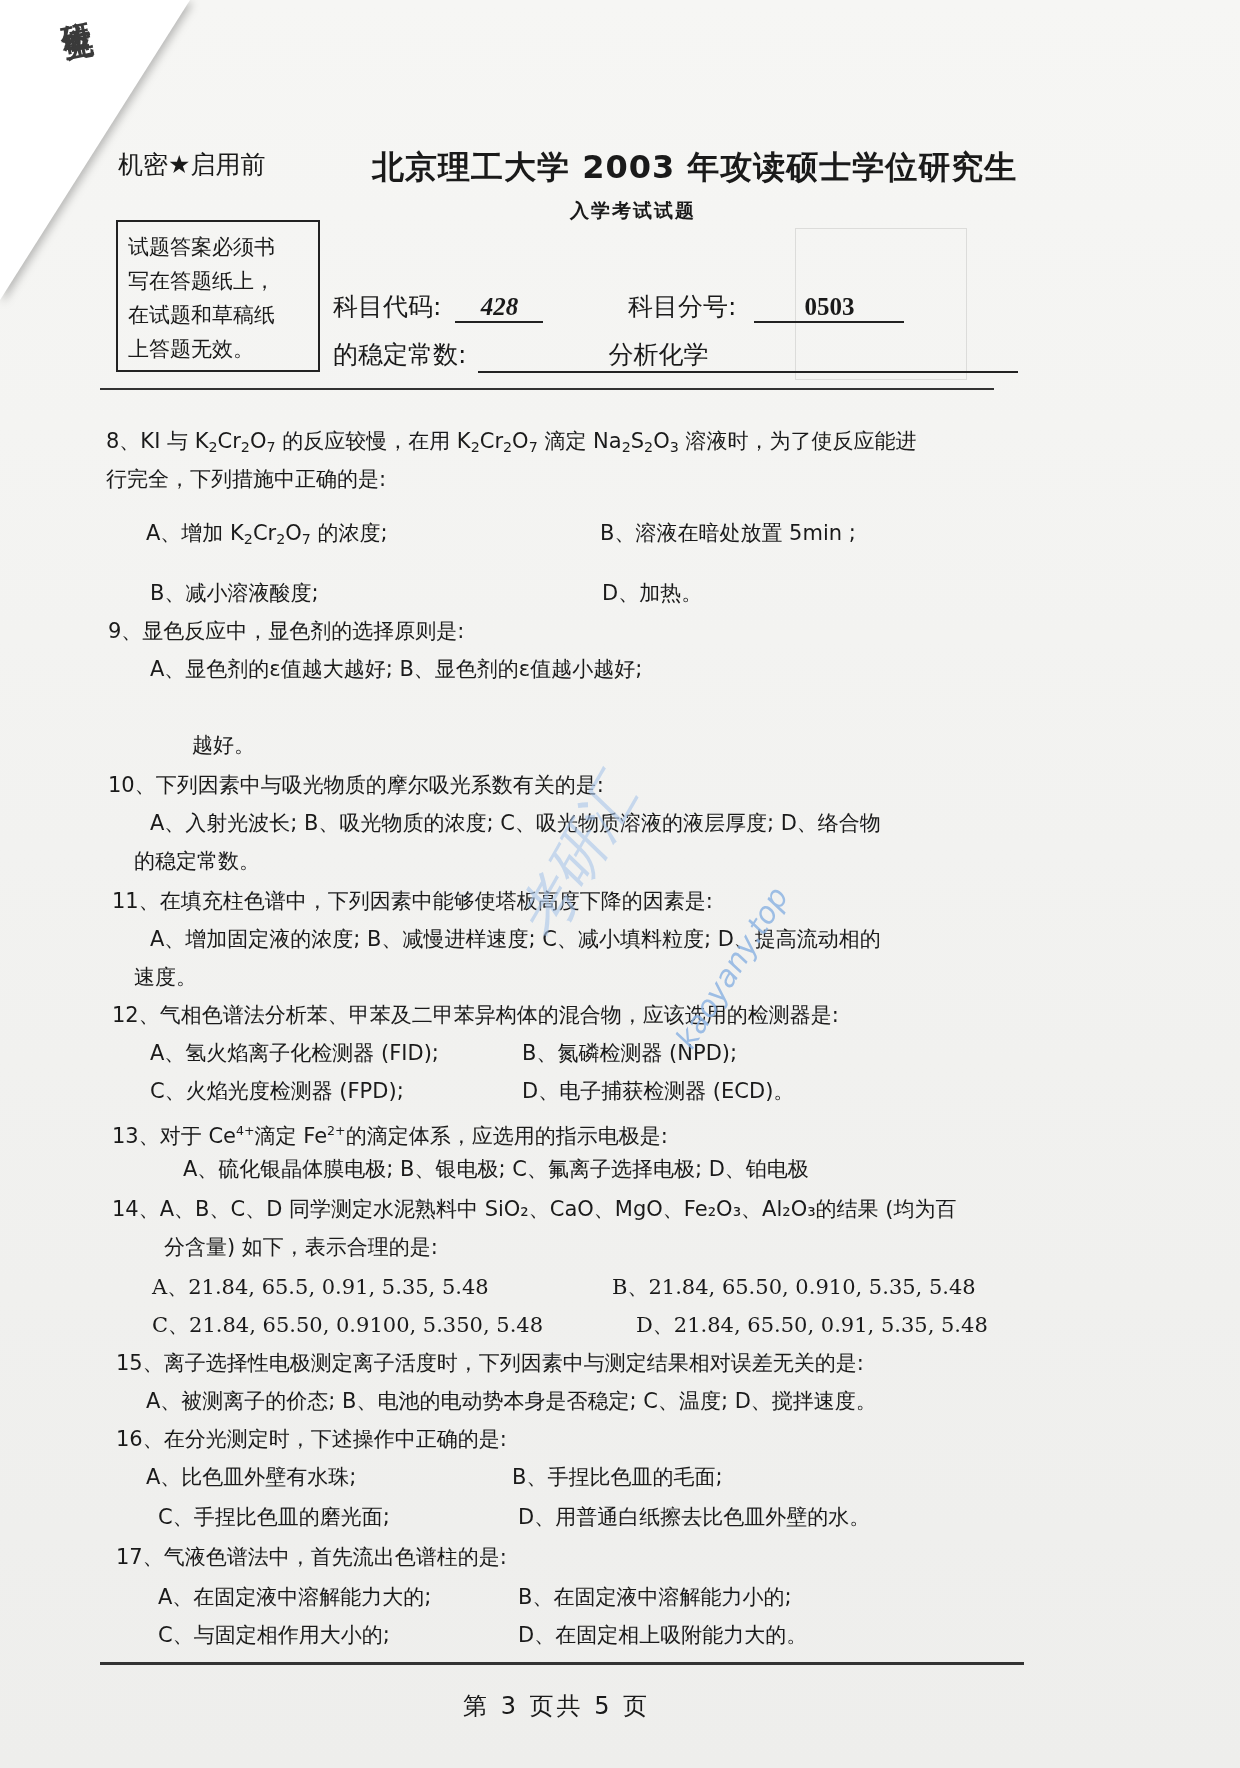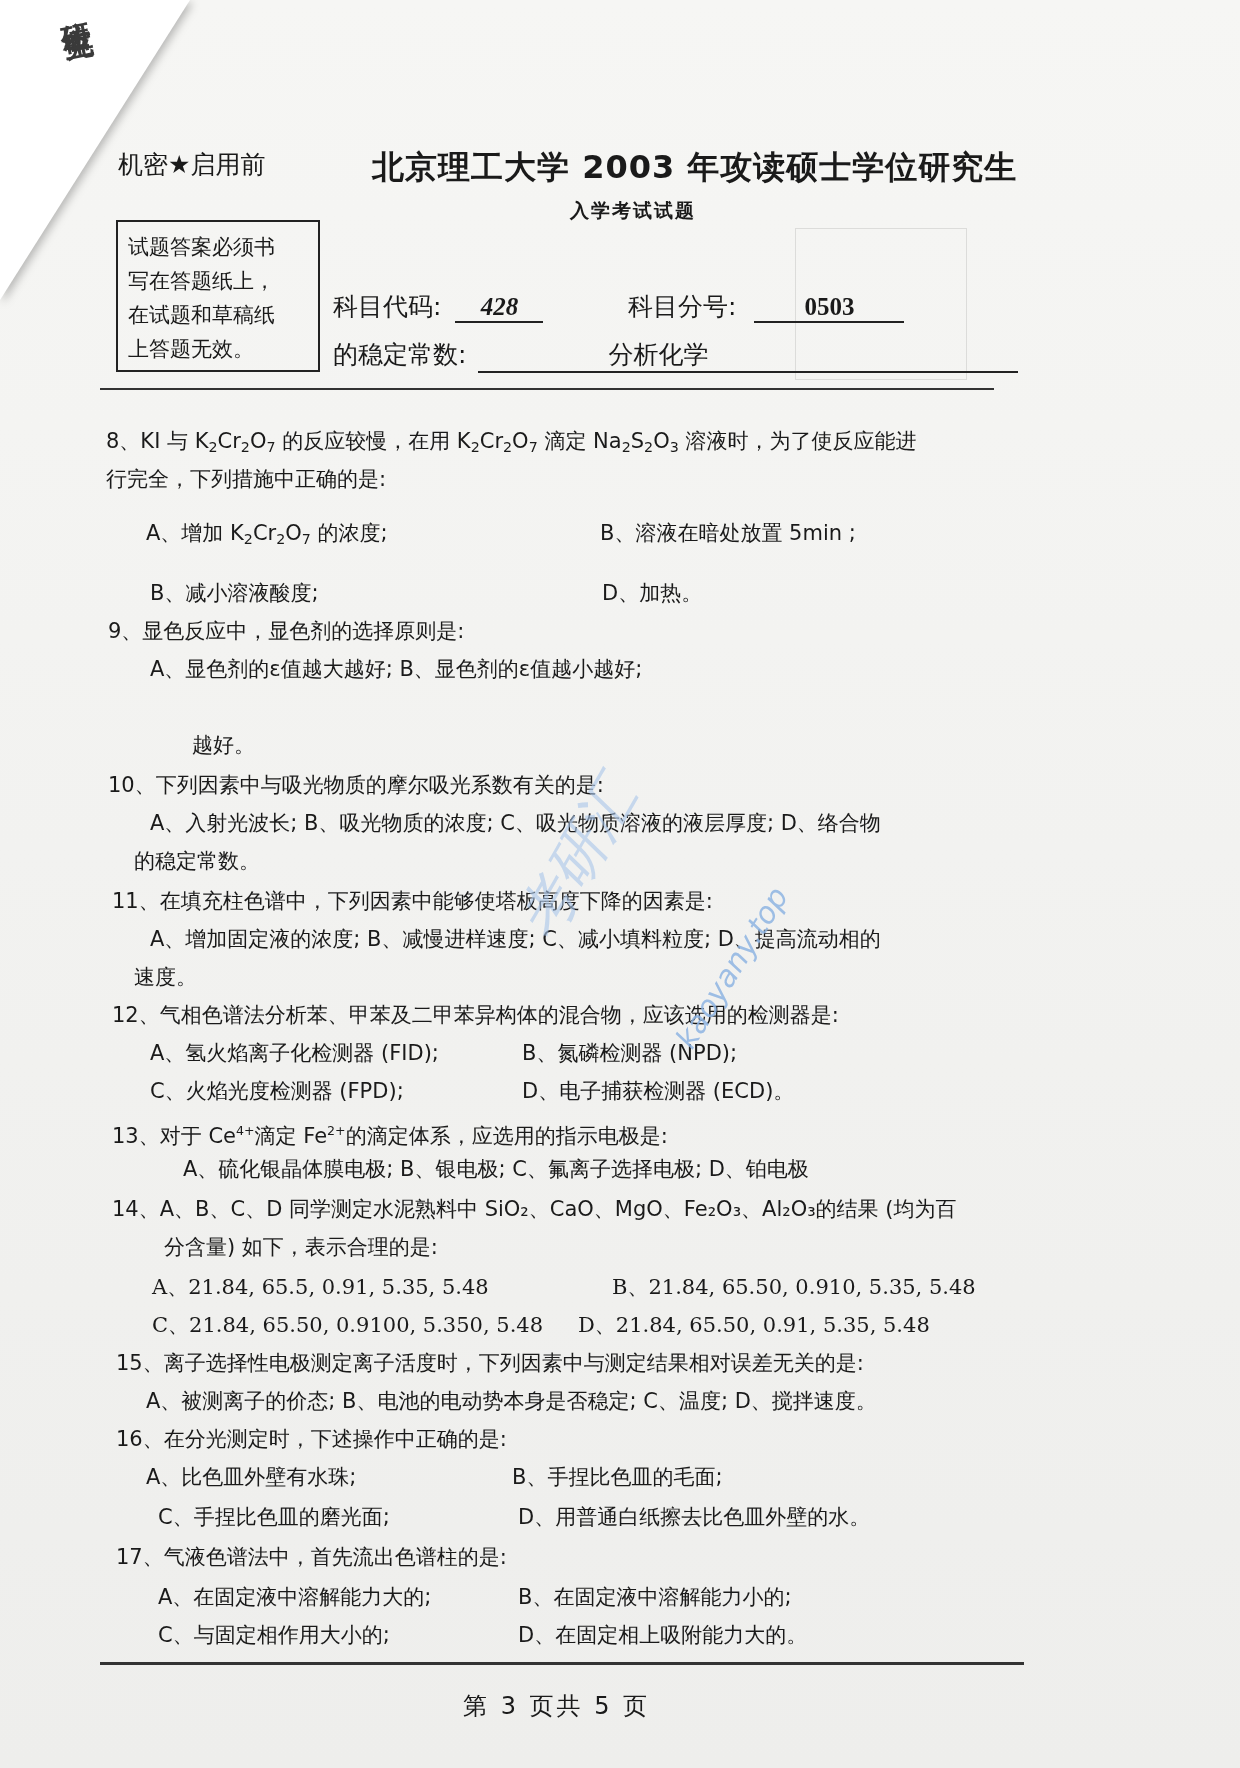--- a/index.html
+++ b/index.html
@@ -117,21 +117,21 @@
   <div class="q" style="left:522px;top:1078px;">D、电子捕获检测器 (ECD)。</div>
 
   <div class="q" style="left:112px;top:1118px;"><span>13、对于 Ce</span><span class="sup">4+</span><span>滴定 Fe</span><span class="sup">2+</span><span>的滴定体系，应选用的指示电极是:</span></div>
   <div class="q" style="left:144px;top:1156px;margin-left:39px;">A、硫化银晶体膜电极; B、银电极; C、氟离子选择电极; D、铂电极</div>
 
   <div class="q" style="left:112px;top:1196px;">14、A、B、C、D 同学测定水泥熟料中 SiO₂、CaO、MgO、Fe₂O₃、Al₂O₃的结果 (均为百</div>
   <div class="q" style="left:164px;top:1234px;text-align:center;">分含量) 如下，表示合理的是:</div>
   <div class="q mono" style="left:152px;top:1274px;">A、21.84, 65.5, 0.91, 5.35, 5.48</div>
   <div class="q mono" style="left:612px;top:1274px;">B、21.84, 65.50, 0.910, 5.35, 5.48</div>
   <div class="q mono" style="left:152px;top:1312px;">C、21.84, 65.50, 0.9100, 5.350, 5.48</div>
-  <div class="q mono" style="left:578px;top:1312px;">D、21.84, 65.50, 0.91, 5.35, 5.48</div>
+  <div class="q mono" style="left:636px;top:1312px;">D、21.84, 65.50, 0.91, 5.35, 5.48</div>
 
   <div class="q" style="left:116px;top:1350px;">15、离子选择性电极测定离子活度时，下列因素中与测定结果相对误差无关的是:</div>
   <div class="q" style="left:146px;top:1388px;">A、被测离子的价态; B、电池的电动势本身是否稳定; C、温度; D、搅拌速度。</div>
 
   <div class="q" style="left:116px;top:1426px;">16、在分光测定时，下述操作中正确的是:</div>
   <div class="q" style="left:146px;top:1464px;">A、比色皿外壁有水珠;</div>
   <div class="q" style="left:512px;top:1464px;">B、手捏比色皿的毛面;</div>
   <div class="q" style="left:158px;top:1504px;">C、手捏比色皿的磨光面;</div>
   <div class="q" style="left:518px;top:1504px;">D、用普通白纸擦去比色皿外壁的水。</div>
 

